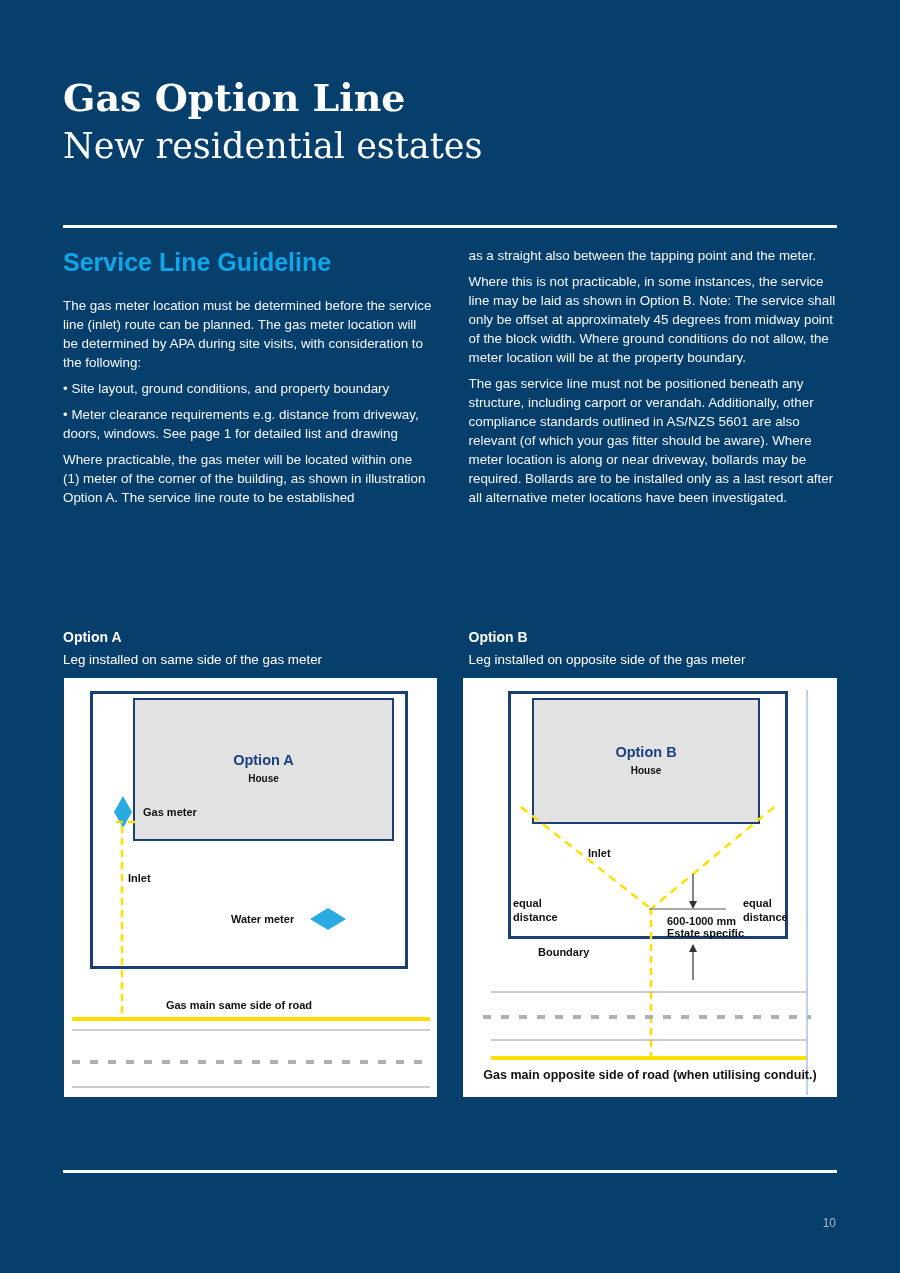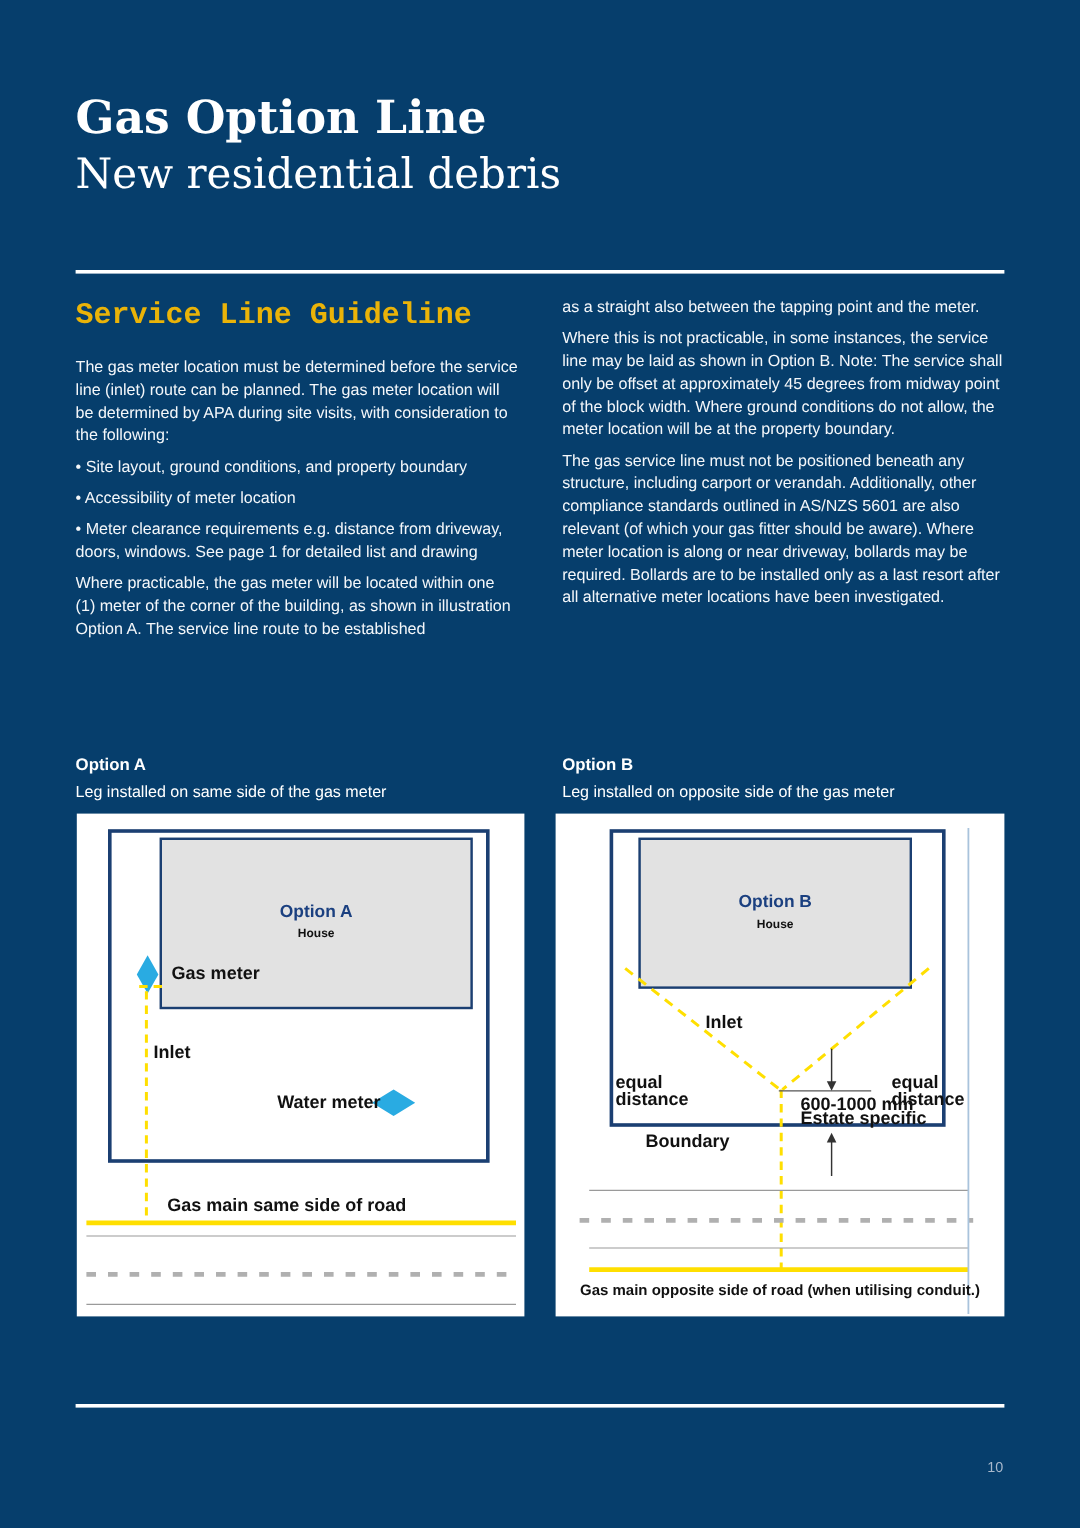--- a/index.html
+++ b/index.html
@@ -20,36 +20,36 @@
   }
   .header .subtitle{
     font-family:"DejaVu Serif", serif;
     font-weight:normal;font-size:35px;line-height:1.1;margin-top:9px;color:#fff;
   }
   .rule{border:none;border-top:3px solid #ffffff;margin:60px 0 0 0;}
   
   .columns{display:flex;gap:37px;margin-top:18px;height:372px;overflow:hidden;}
   .col{width:369px;font-size:13.4px;line-height:19px;color:#f4f7fa;}
   .col h2{
-    font-family:Liberation Mono, monospace;
-    font-weight:bold;font-size:25px;line-height:1.1;margin:3px 0 19px 0;color:#eab308;
+    font-family:Liberation Sans, sans-serif;
+    font-weight:bold;font-size:25px;line-height:1.1;margin:3px 0 19px 0;color:#0ea5e9;
   }
   .col p{margin:0 0 7px 0;}
   
   .options-head{display:flex;gap:37px;margin-top:10px;}
   .opt-head{width:369px;}
   .opt-title{font-size:14px;font-weight:bold;line-height:18px;}
   .opt-sub{font-size:13.4px;line-height:19px;margin-top:4px;}
   
   .panels{display:flex;gap:26px;margin-top:9px;margin-left:1px;}
   .panel{
     position:relative;background:#ffffff;width:373px;height:419px;
     color:#111;flex:0 0 auto;
   }
-  .panel .lbl{position:absolute;z-index:5;font-size:15px;line-height:14px;color:#111;font-weight:600;}
+  .panel .lbl{position:absolute;z-index:5;font-size:11px;line-height:14px;color:#111;font-weight:600;}
   .boundary{position:absolute;border:3px solid #1b3f72;background:transparent;z-index:1;}
   .house{
     position:absolute;background:#e2e2e2;border:2.5px solid #1b3f72;z-index:2;
     display:flex;flex-direction:column;align-items:center;justify-content:center;
   }
   .house .house-title{color:#1b4080;font-weight:bold;font-size:14.5px;line-height:18px;}
   .house .house-name{color:#111;font-weight:bold;font-size:10px;line-height:19px;}
   .panel svg{position:absolute;left:0;top:0;z-index:4;pointer-events:none;}
   .small-lbl{font-size:11px;line-height:13px;font-weight:normal;}
   .tiny-bold{font-size:10px;line-height:12px;font-weight:bold;}
@@ -59,31 +59,30 @@
   .footer-rule{border:none;border-top:3px solid #ffffff;margin:73px 0 0 0;}
   .page-num{position:absolute;right:64px;top:1216px;font-size:12px;color:#a8b8cb;}
 </style>
 </head>
 <body>
 
 <div class="content">
 
   <div class="header">
     <h1>Gas Option Line</h1>
-    <div class="subtitle">New residential debris</div>
+    <div class="subtitle">New residential estates</div>
   </div>
 
   <hr class="rule">
 
   <div class="columns">
     <div class="col">
       <h2>Service Line Guideline</h2>
       <p>The gas meter location must be determined before the service line (inlet) route can be planned. The gas meter location will be determined by APA during site visits, with consideration to the following:</p>
       <p>• Site layout, ground conditions, and property boundary</p>
-      <p>• Accessibility of meter location</p>
       <p>• Meter clearance requirements e.g. distance from driveway, doors, windows. See page 1 for detailed list and drawing</p>
       <p>Where practicable, the gas meter will be located within one (1) meter of the corner of the building, as shown in illustration Option A. The service line route to be established</p>
     </div>
     <div class="col">
       <p>as a straight also between the tapping point and the meter.</p>
       <p>Where this is not practicable, in some instances, the service line may be laid as shown in Option B. Note: The service shall only be offset at approximately 45 degrees from midway point of the block width. Where ground conditions do not allow, the meter location will be at the property boundary.</p>
       <p>The gas service line must not be positioned beneath any structure, including carport or verandah. Additionally, other compliance standards outlined in AS/NZS 5601 are also relevant (of which your gas fitter should be aware). Where meter location is along or near driveway, bollards may be required. Bollards are to be installed only as a last resort after all alternative meter locations have been investigated.</p>
     </div>
   </div>
 

